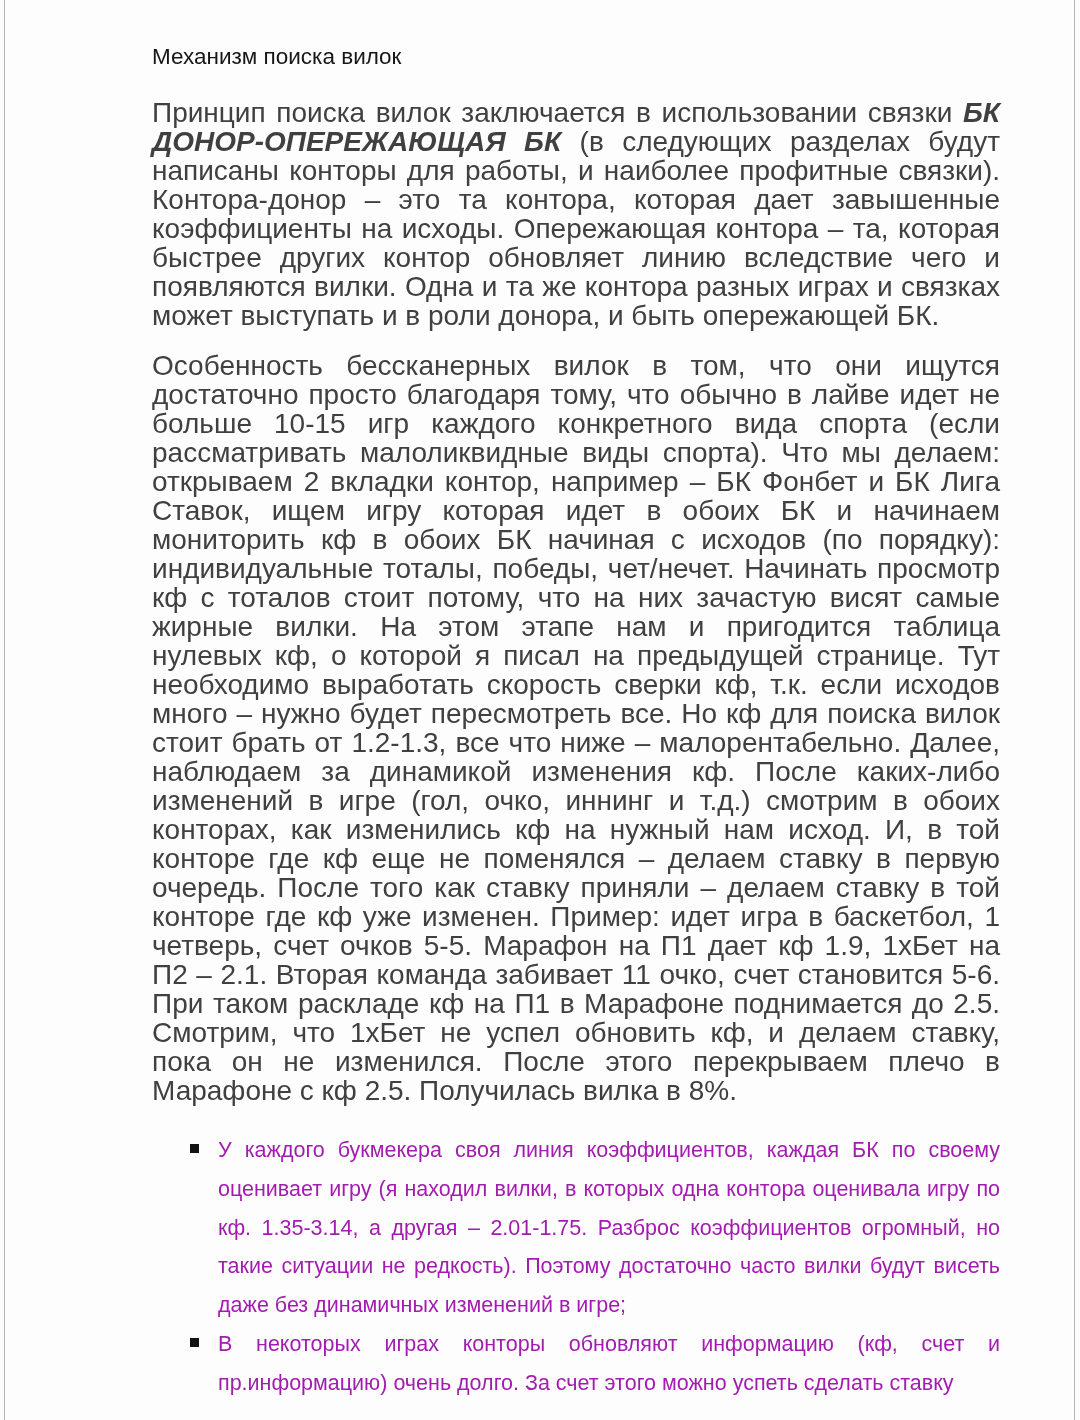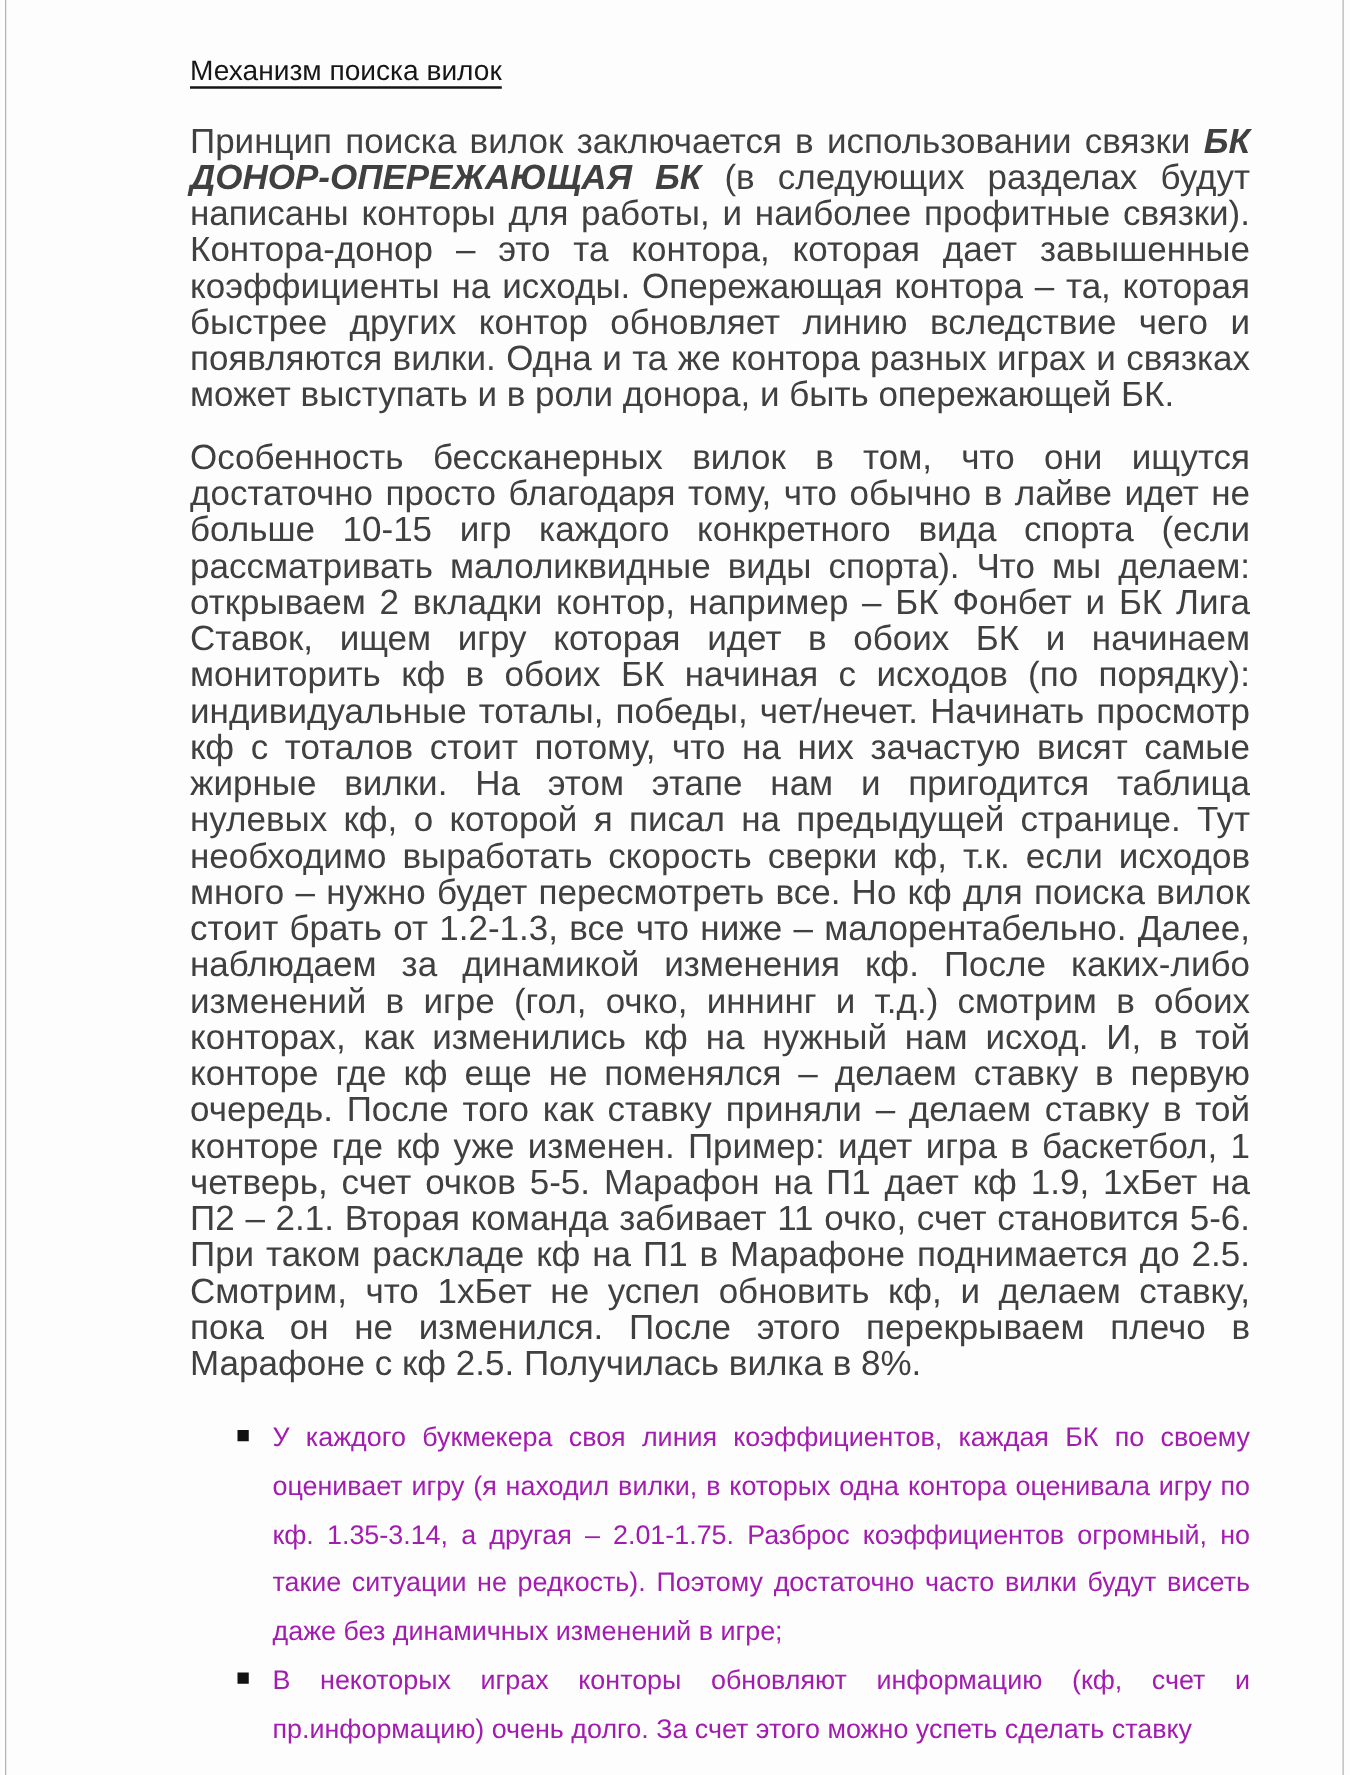--- a/index.html
+++ b/index.html
@@ -30,21 +30,20 @@
     left: 152px;
     top: 42px;
     width: 848px;
   }
 
   .doc-title {
     font-size: 22.5px;
     font-weight: 400;
     line-height: 30px;
     margin: 0 0 26px 0;
-    text-decoration: underline;
     text-underline-offset: 5px;
     color: #161616;
   }
 
   p.body-par {
     font-size: 28px;
     line-height: 29px;
     text-align: justify;
     margin: 0 0 21px 0;
     color: #404040;

